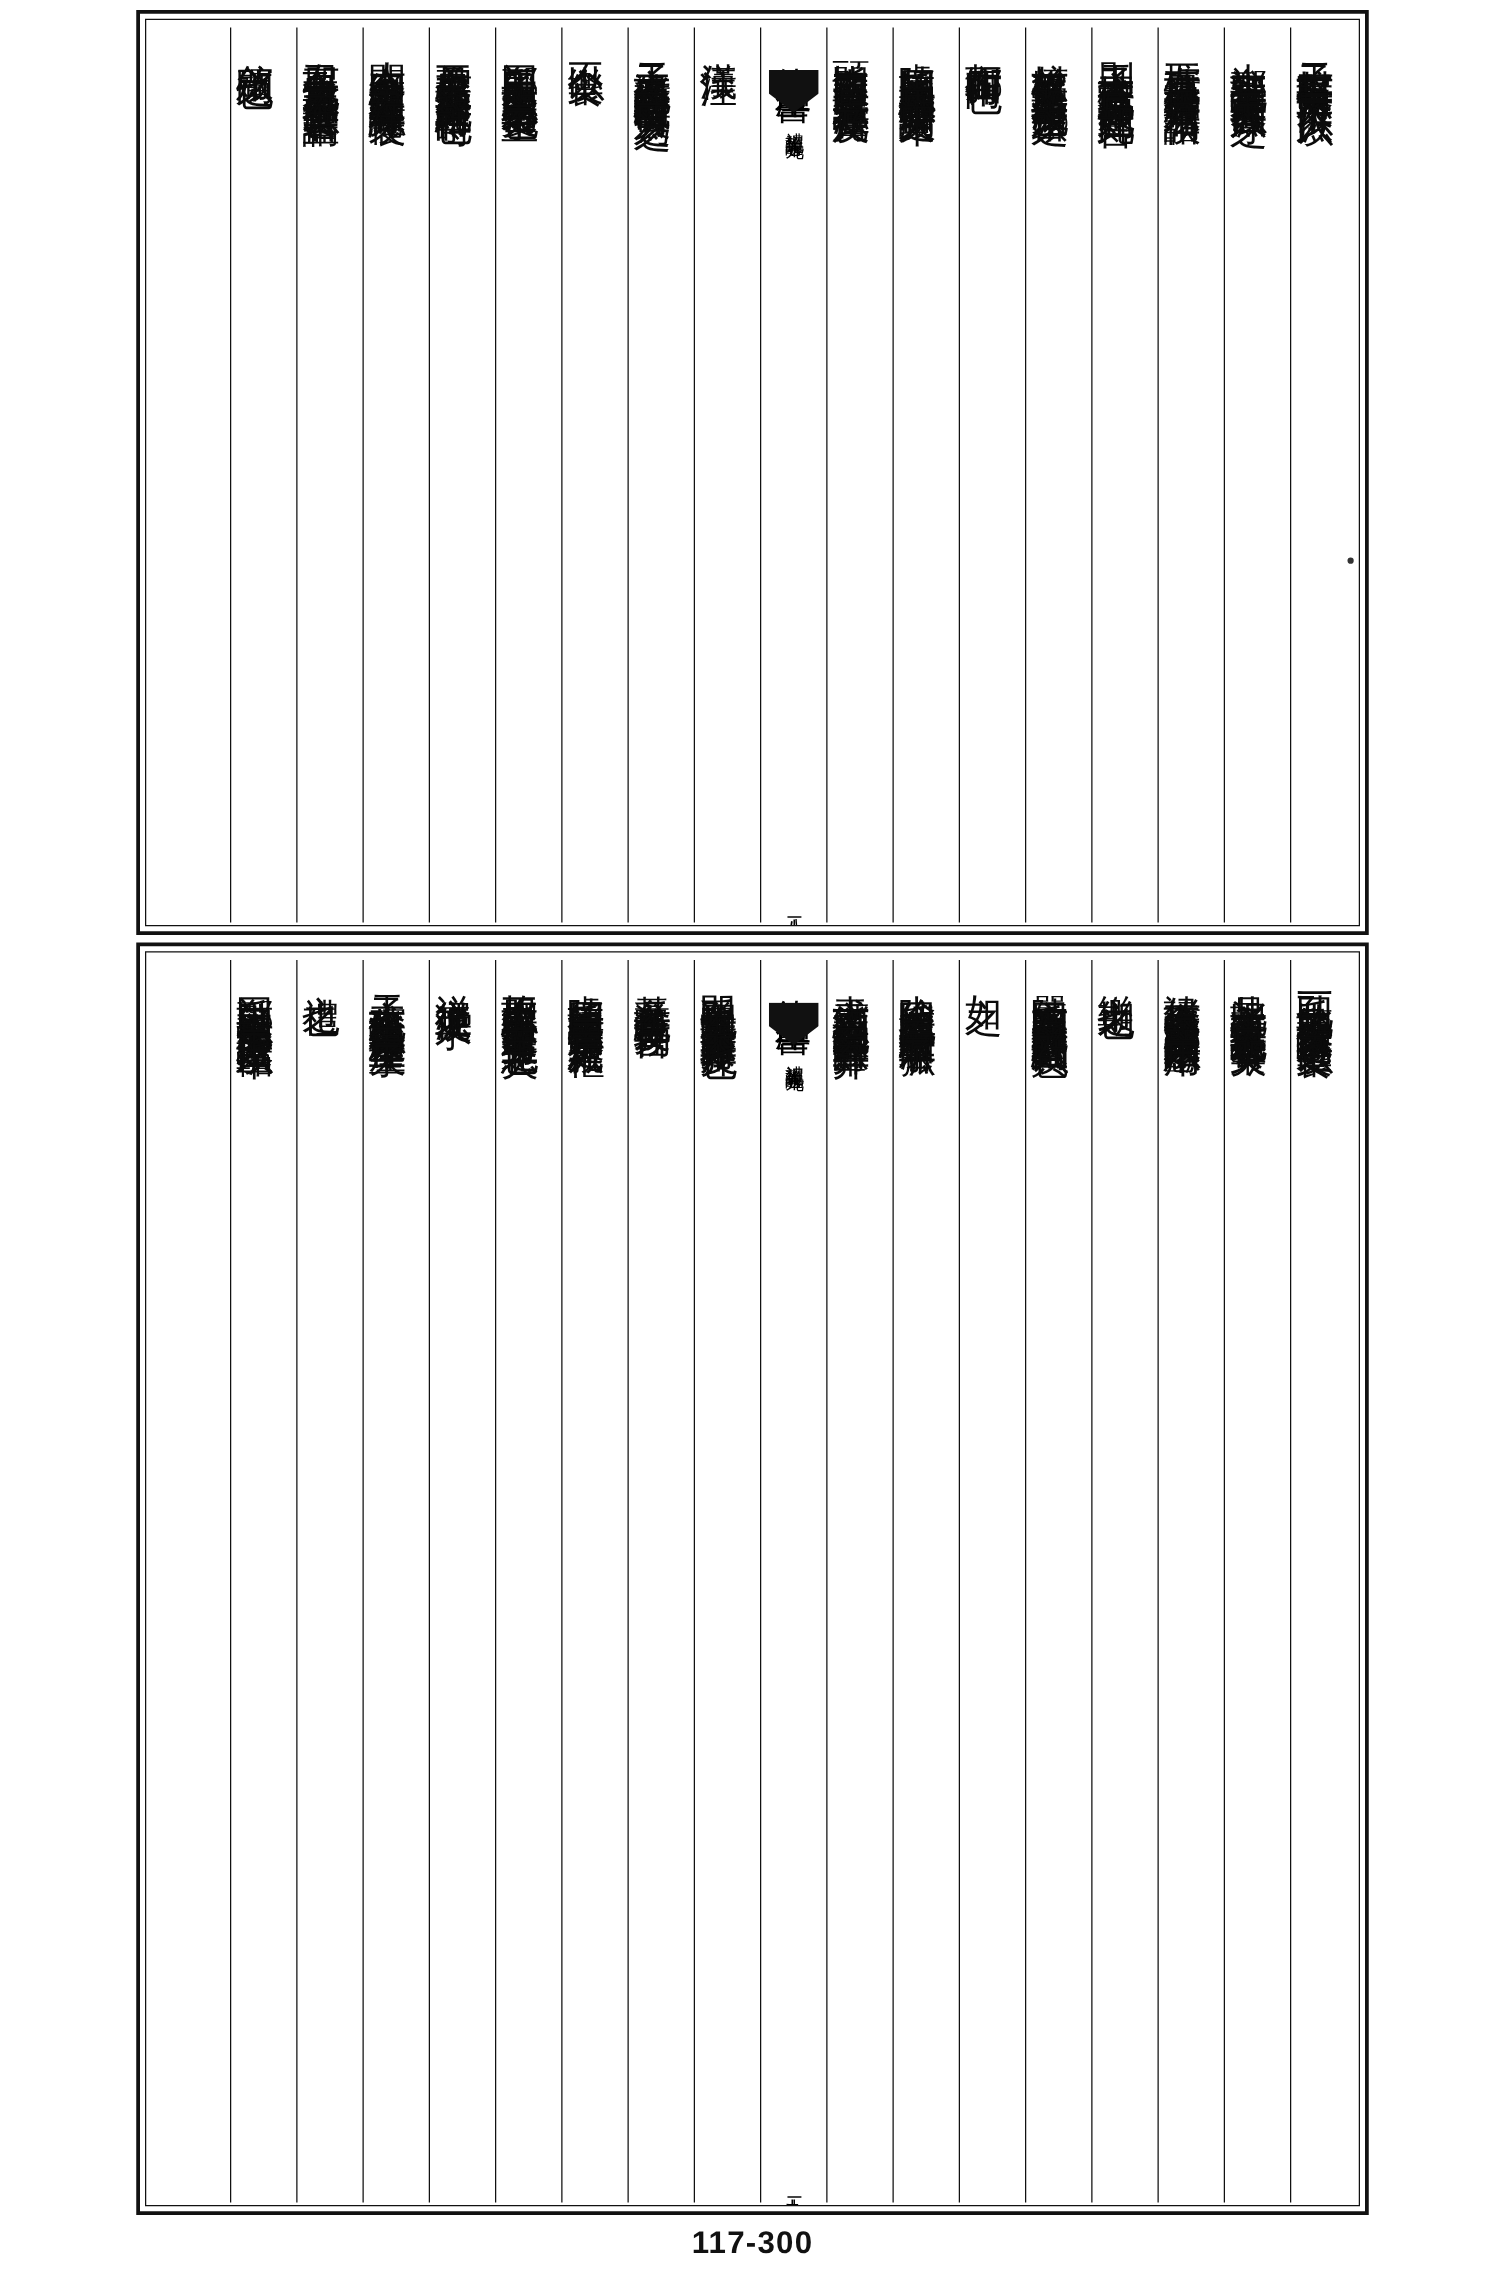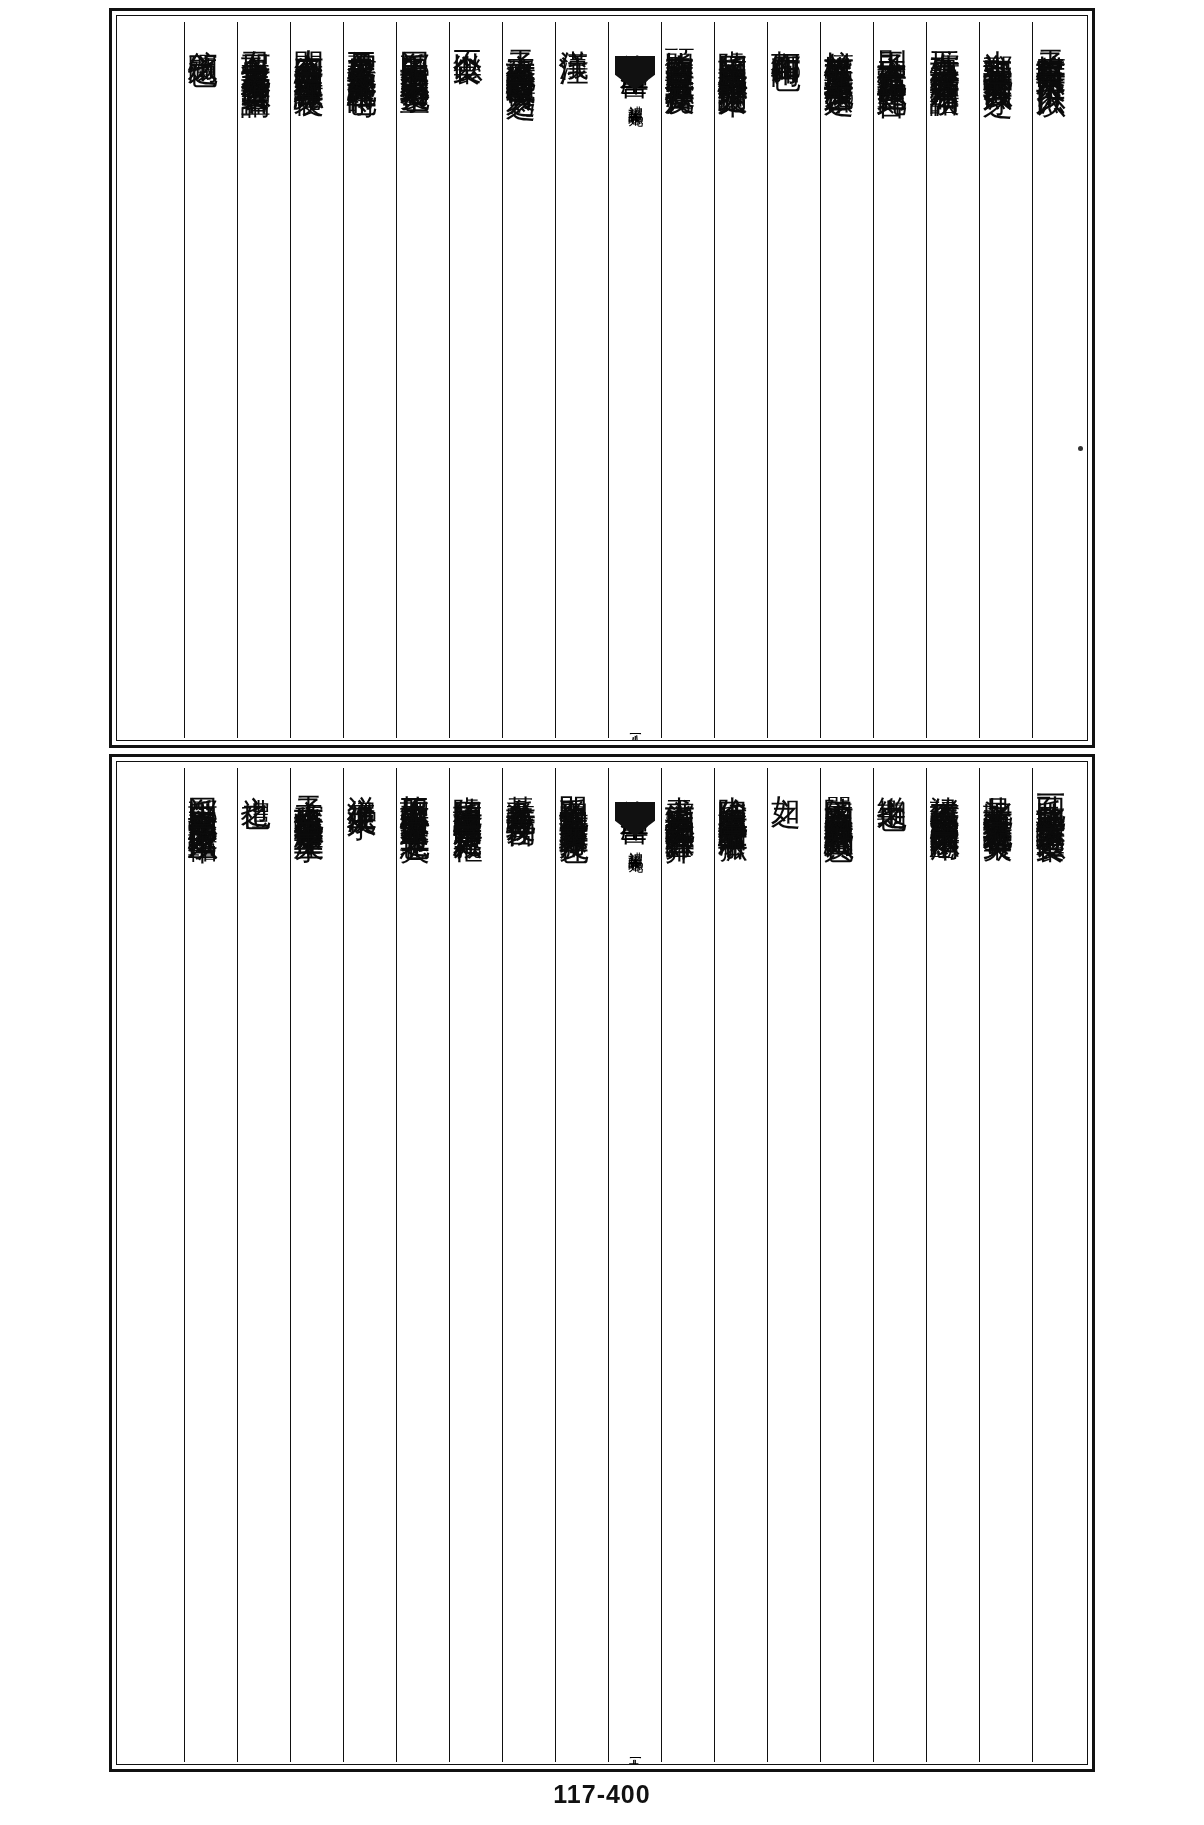--- a/index.html
+++ b/index.html
@@ -272,15 +272,15 @@
         </div>
         <div class="col">
           <div class="vtext">鄭氏曰菆木以周龍輴加椁而塗之天子殯以輴車</div>
         </div>
         <div class="col blank"></div>
 
       </div>
     </div>
   </div>
 
-  <div class="page-number">117-400</div>
+  <div class="page-number">117-300</div>
 
 </div>
 
 </body></html>

